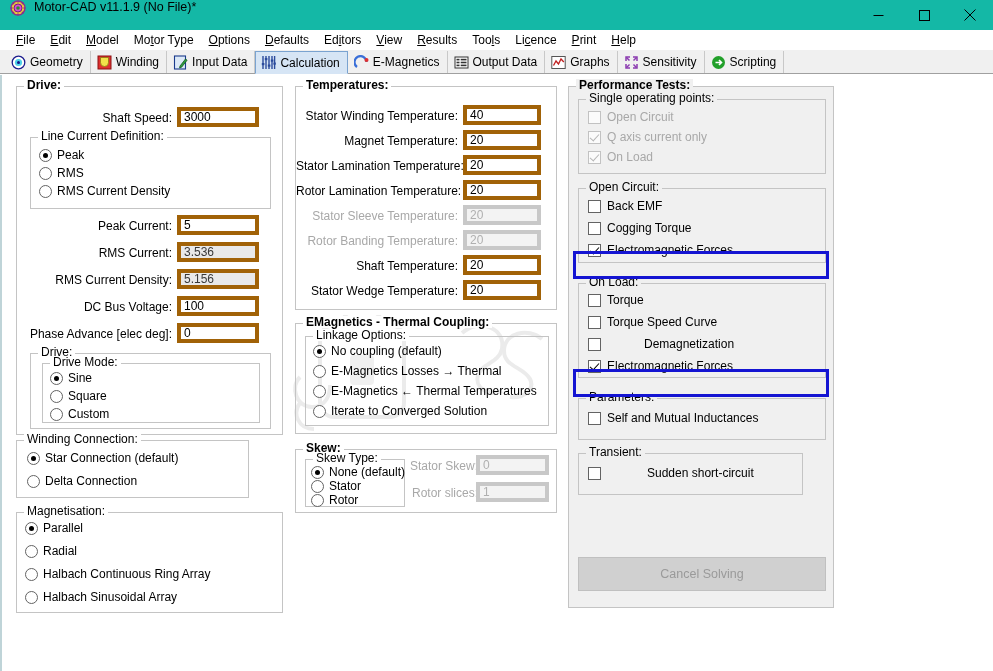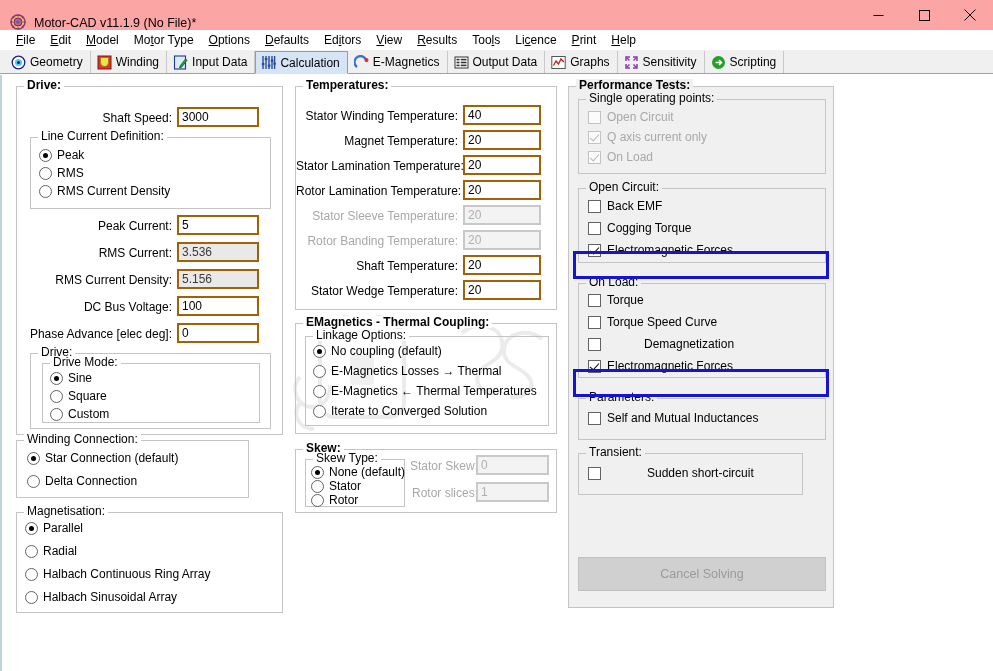--- a/index.html
+++ b/index.html
@@ -10,22 +10,22 @@
     font-family: "Liberation Sans", sans-serif;
     font-size: 12px;
     color: #000000;
     overflow: hidden;
     position: relative;
   }
 
   
   .titlebar {
     height: 30px; width: 100%;
-    display: flex; align-items: flex-end;
-    background: #fca5a5;
+    display: flex; align-items: flex-start;
+    background: #14b8a6;
     position: relative;
   }
   .app-icon {
     width: 16px; height: 16px; margin-left: 10px; margin-right: 8px;
     position: relative; flex: none;
   }
   .title-text { font-size: 12.5px; color: #000; }
   .winbtns { position: absolute; right: 0; top: 0; height: 30px; display: flex; }
   .winbtn {
     width: 46px; height: 30px; display: flex; align-items: center; justify-content: center;
@@ -75,21 +75,21 @@
   }
   .gb.filled > .gbtitle { background: #f0f0f0; }
   .gbtitle.bold { font-weight: bold; }
 
   
   .lbl { position: absolute; font-size: 12px; white-space: nowrap; }
   .lbl.r { text-align: right; }
   .lbl.dis { color: #a8a8a8; }
 
   .tf {
-    position: absolute; border: 2px solid #a16207; background: #ffffff;
+    position: absolute; border: 4px solid #a16207; background: #ffffff;
     font-family: "Liberation Sans", sans-serif; font-size: 12px;
     padding: 1px 3px; color: #000; outline: none;
   }
   .tf.ro { background: #e9e9e9; color: #3a3a3a; }
   .tf.dis { background: #f3f3f3; color: #b0b0b0; border-color: #c8c8c8; }
 
   
   .rd { position: absolute; display: flex; align-items: flex-end; font-size: 12px; white-space: nowrap; }
   .rd .dot {
     width: 13px; height: 13px; border-radius: 50%;

